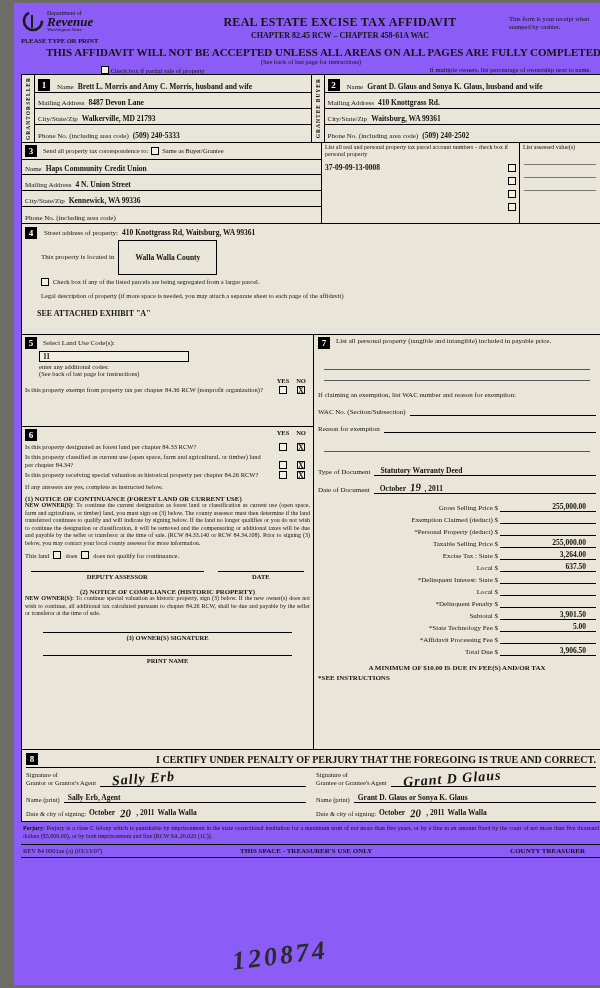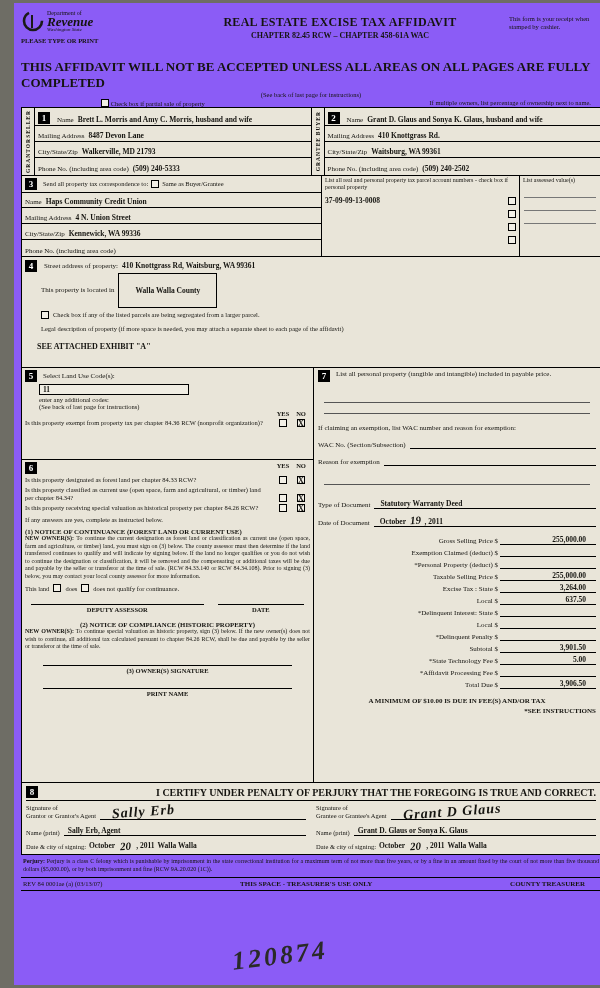--- a/index.html
+++ b/index.html
@@ -12,21 +12,21 @@
   .logoblk{width:150px}
   .logo{display:flex;align-items:center;gap:2px}
   .logotxt .dept{font-size:6px}
   .logotxt .rev{font-size:13px;font-weight:bold;font-style:italic;line-height:11px}
   .logotxt .wa{font-size:5px;font-style:italic}
   .ptype{font-size:6.5px;font-weight:bold;margin-top:4px}
   .titleblk{flex:1;text-align:center;padding-top:6px}
   .title{font-size:12px;font-weight:bold;letter-spacing:.3px}
   .chapter{font-size:8px;font-weight:bold;margin-top:1px}
   .receipt{width:92px;font-size:6.5px;padding-top:6px;line-height:1.25}
-  .warning{text-align:left;font-size:13px;font-weight:bold;margin-top:15px}
+  .warning{text-align:right;font-size:11px;font-weight:bold;margin-top:2px}
   .seeback{text-align:center;font-size:6.5px}
   .checkrow{display:flex;justify-content:space-between;font-size:6.5px;padding:1px 10px 1px 80px}
   
   .cb{display:inline-block;width:8px;height:8px;border:1px solid #000;background:#f2efe6;vertical-align:-1px;text-align:center;line-height:7px;font-size:8px;font-weight:bold;position:relative}
   .cb.checked::after{content:"X";display:block;margin-top:0px}
   .numbox{display:inline-block;min-width:12px;height:12px;background:#000;color:#fff;font-size:9px;font-weight:bold;text-align:center;line-height:12px;margin-right:3px;flex:none}
   .sect{border:1.5px solid #000;margin-top:-1px;background:#e9e5d9}
   .frow{display:flex;align-items:flex-end;border-bottom:1px solid #000;padding:1px 3px;min-height:16px;gap:4px}
   .frow.last{border-bottom:none}
   .flab{font-size:7px;white-space:nowrap}
@@ -86,21 +86,21 @@
   .uline{flex:1;border-bottom:1px solid #000;margin-left:4px;min-height:9px}
   .docrow{display:flex;align-items:flex-end;font-size:7px;margin-top:7px;font-weight:bold}
   .doclab{font-weight:normal;white-space:nowrap}
   .docval{flex:1;border-bottom:1px solid #000;margin-left:4px;padding-left:6px;font-size:7.5px}
   .hand{font-style:italic;font-weight:bold;font-size:11px;line-height:8px;display:inline-block;transform:rotate(-4deg);padding:0 2px}
   .money{margin-top:6px}
   .mrow{display:flex;align-items:flex-end;height:12px;font-size:7px}
   .mlab{flex:1;text-align:right;white-space:nowrap;padding-right:2px}
   .mval{width:96px;border-bottom:1px solid #000;text-align:right;font-weight:bold;font-size:7.5px;padding-right:10px}
   .minnote{font-size:7px;font-weight:bold;text-align:center;margin-top:8px}
-  .seeinst{font-size:7px;font-weight:bold;text-align:right;margin-top:2px}
+  .seeinst{font-size:7px;font-weight:bold;text-align:left;margin-top:2px}
   
   .sec8{padding:2px 4px 4px;position:relative}
   .certify{text-align:right;font-size:10px;font-weight:bold;padding:2px 0;border-bottom:1px solid #000;margin:0 0 3px}
   .n8{position:absolute;left:4px;top:3px}
   .sigcols{display:flex;gap:10px}
   .sigcol{flex:1}
   .sigtop{display:flex;align-items:flex-end}
   .siglab{font-size:6.5px;line-height:1.25;white-space:nowrap}
   .sigline{flex:1;border-bottom:1px solid #000;margin-left:4px;position:relative;height:16px}
   .script{position:absolute;left:12px;bottom:-1px;font-style:italic;font-weight:bold;font-size:14px;transform:rotate(-4deg);letter-spacing:1px;white-space:nowrap}

